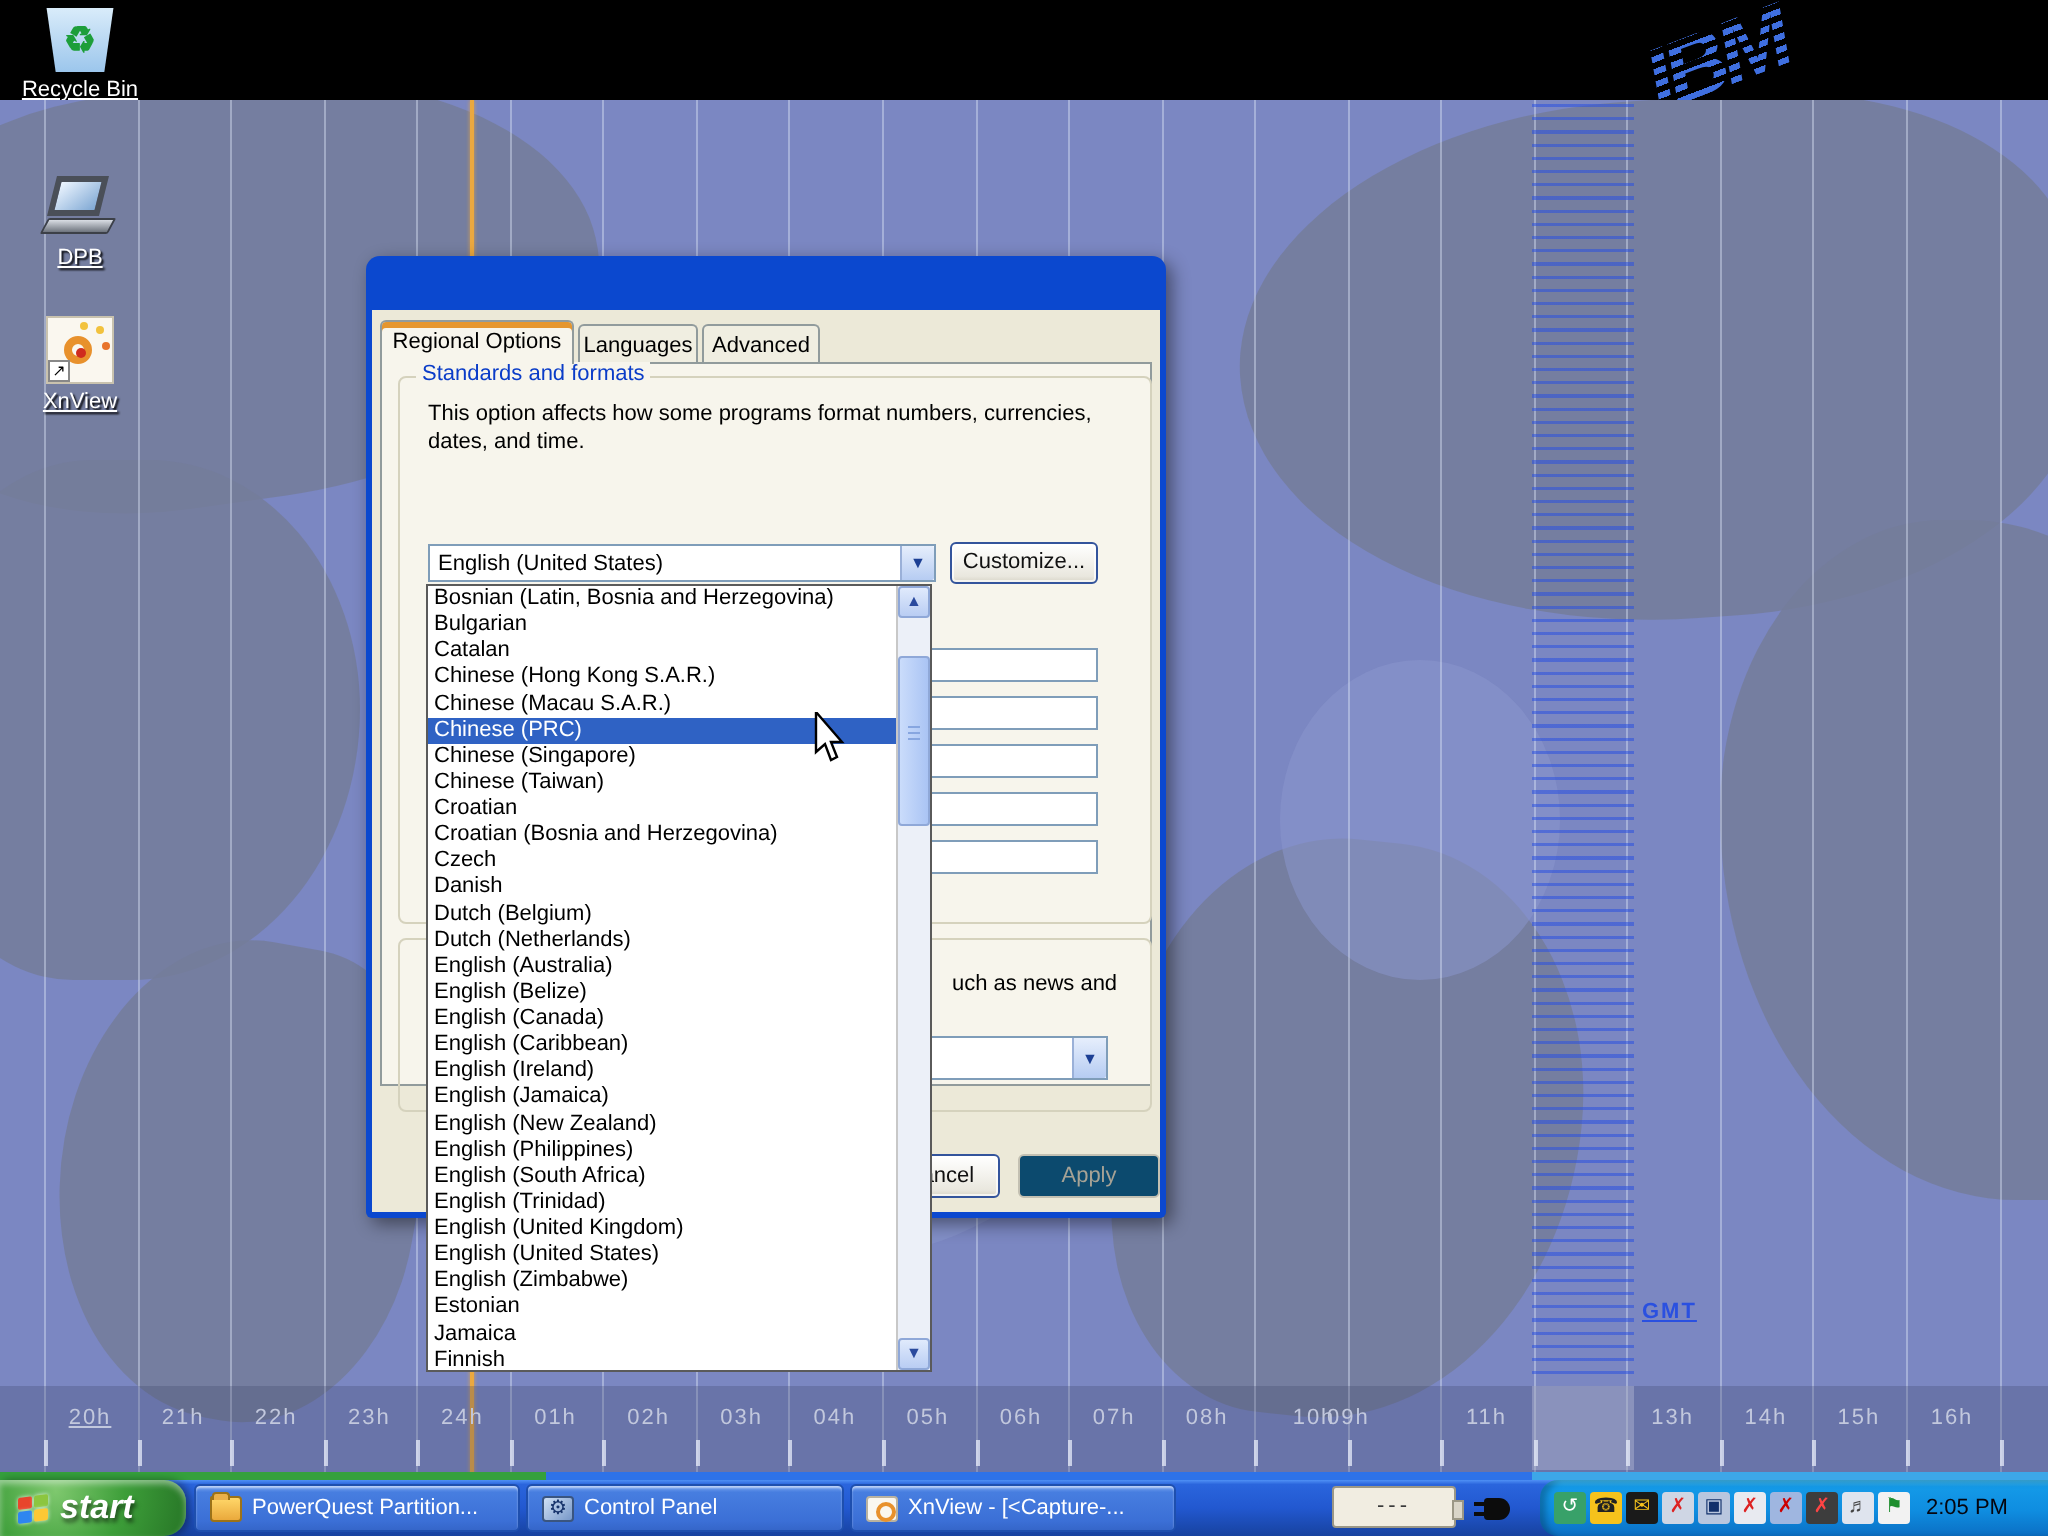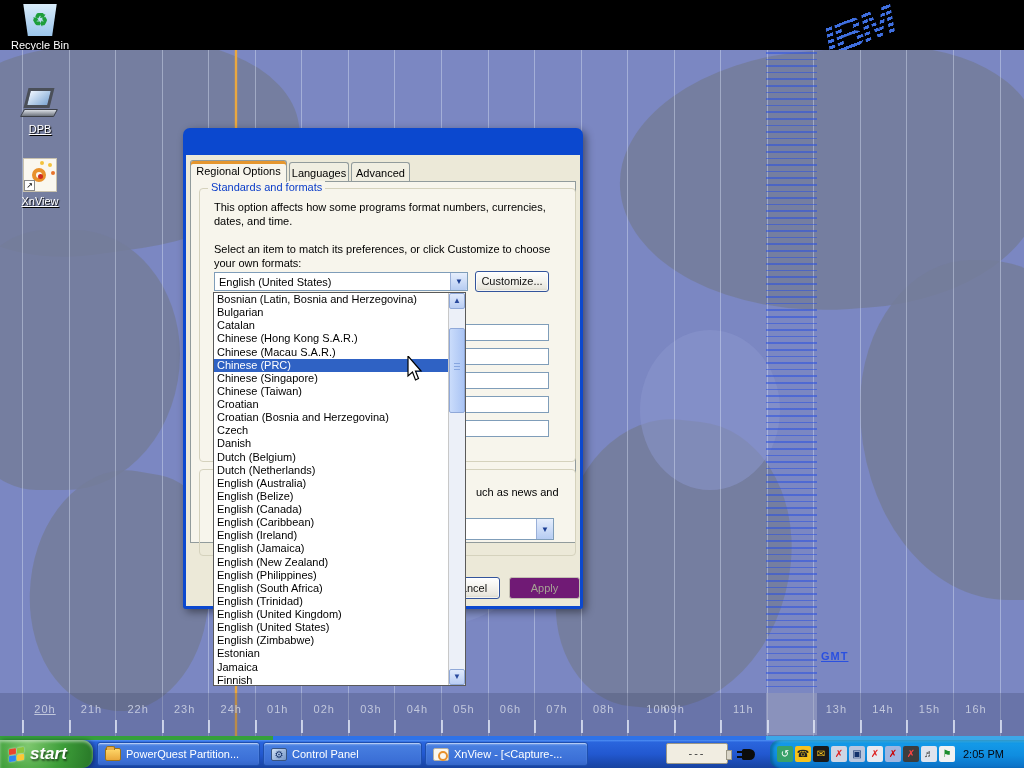--- a/index.html
+++ b/index.html
@@ -69,21 +69,21 @@
   .page { position:absolute; left:4px; top:26px; width:386px; height:362px; background:#f7f5ec; border:1px solid #919b9c; }
   .group { position:absolute; border:1px solid #d5d2bd; border-radius:4px; }
   .gtitle { position:absolute; top:-8px; left:8px; background:#f7f5ec; padding:0 3px; color:#0a3cc8; font-size:11px; }
   .ptext { position:absolute; font-size:11px; color:#000; line-height:14px; }
   .combo { position:absolute; background:#fff; border:1px solid #7f9db9; display:flex; align-items:center;
     font-size:11px; color:#000; padding-left:4px; }
   .combo .arr { margin-left:auto; width:17px; align-self:stretch; border-left:1px solid #9ab0d8; border-radius:0 1px 1px 0;
     background:linear-gradient(180deg,#e6eefc,#b6ccf2); color:#1c3f94; font-size:8px; display:flex; align-items:center; justify-content:center; }
   .xpbtn { position:absolute; border:1px solid #33549c; border-radius:3px; font-size:11px; color:#111; text-align:center;
     background:linear-gradient(180deg,#fff 0%,#f4f3ee 45%,#e9e7de 85%,#d8d5c8 100%); box-shadow:inset 0 0 0 1px rgba(255,255,255,.7); }
-  .xpbtn.disabled { border-color:#c3c0b2; color:#a6a295; background:#701a75; box-shadow:none; }
+  .xpbtn.disabled { border-color:#c3c0b2; color:#a6a295; background:#0c4a6e; box-shadow:none; }
   .sample-box { position:absolute; left:107px; width:251px; height:17px; background:#fff; border:1px solid #7f9db9; }
 
   
   .listbox { position:absolute; left:213px; top:292px; width:253px; height:394px; background:#fff;
     border:1px solid #5a5a5a; z-index:20; }
   .items { position:absolute; left:0; top:0; right:17px; bottom:0; overflow:hidden; }
   .li { height:13.13px; line-height:13.2px; font-size:11px; padding-left:3px; white-space:nowrap; color:#000; }
   .li.sel { background:#2f62c4; color:#fff; }
   .sbar { position:absolute; top:0; right:0; width:17px; bottom:0; background:#ecf0f8; border-left:1px solid #c8c8c8; }
   .sb-btn { position:absolute; left:0; width:16px; height:16px; background:linear-gradient(180deg,#e0eafc,#b9cdf3);
@@ -256,21 +256,20 @@
   <div class="dlg-body">
     <div class="tab active" style="left:4px;width:97px;">Regional Options</div>
     <div class="tab" style="left:103px;width:60px;">Languages</div>
     <div class="tab" style="left:165px;width:59px;">Advanced</div>
 
     <div class="page">
       <div class="group" style="left:8px;top:6px;width:377px;height:274px;">
         <span class="gtitle">Standards and formats</span>
       </div>
       <div class="ptext" style="left:23px;top:18px;width:347px;">This option affects how some programs format numbers, currencies, dates, and time.</div>
-      <div class="ptext" style="left:23px;top:60px;width:352px;">Select an item to match its preferences, or click Customize to choose your own formats:</div>
 
       <div class="combo" style="left:23px;top:90px;width:254px;height:19px;">
         <span>English (United States)</span>
         <span class="arr">▼</span>
       </div>
       <div class="xpbtn" style="left:284px;top:89px;width:74px;height:21px;line-height:19px;">Customize...</div>
 
       <div class="sample-box" style="top:142px;"></div>
       <div class="sample-box" style="top:166px;"></div>
       <div class="sample-box" style="top:190px;"></div>

